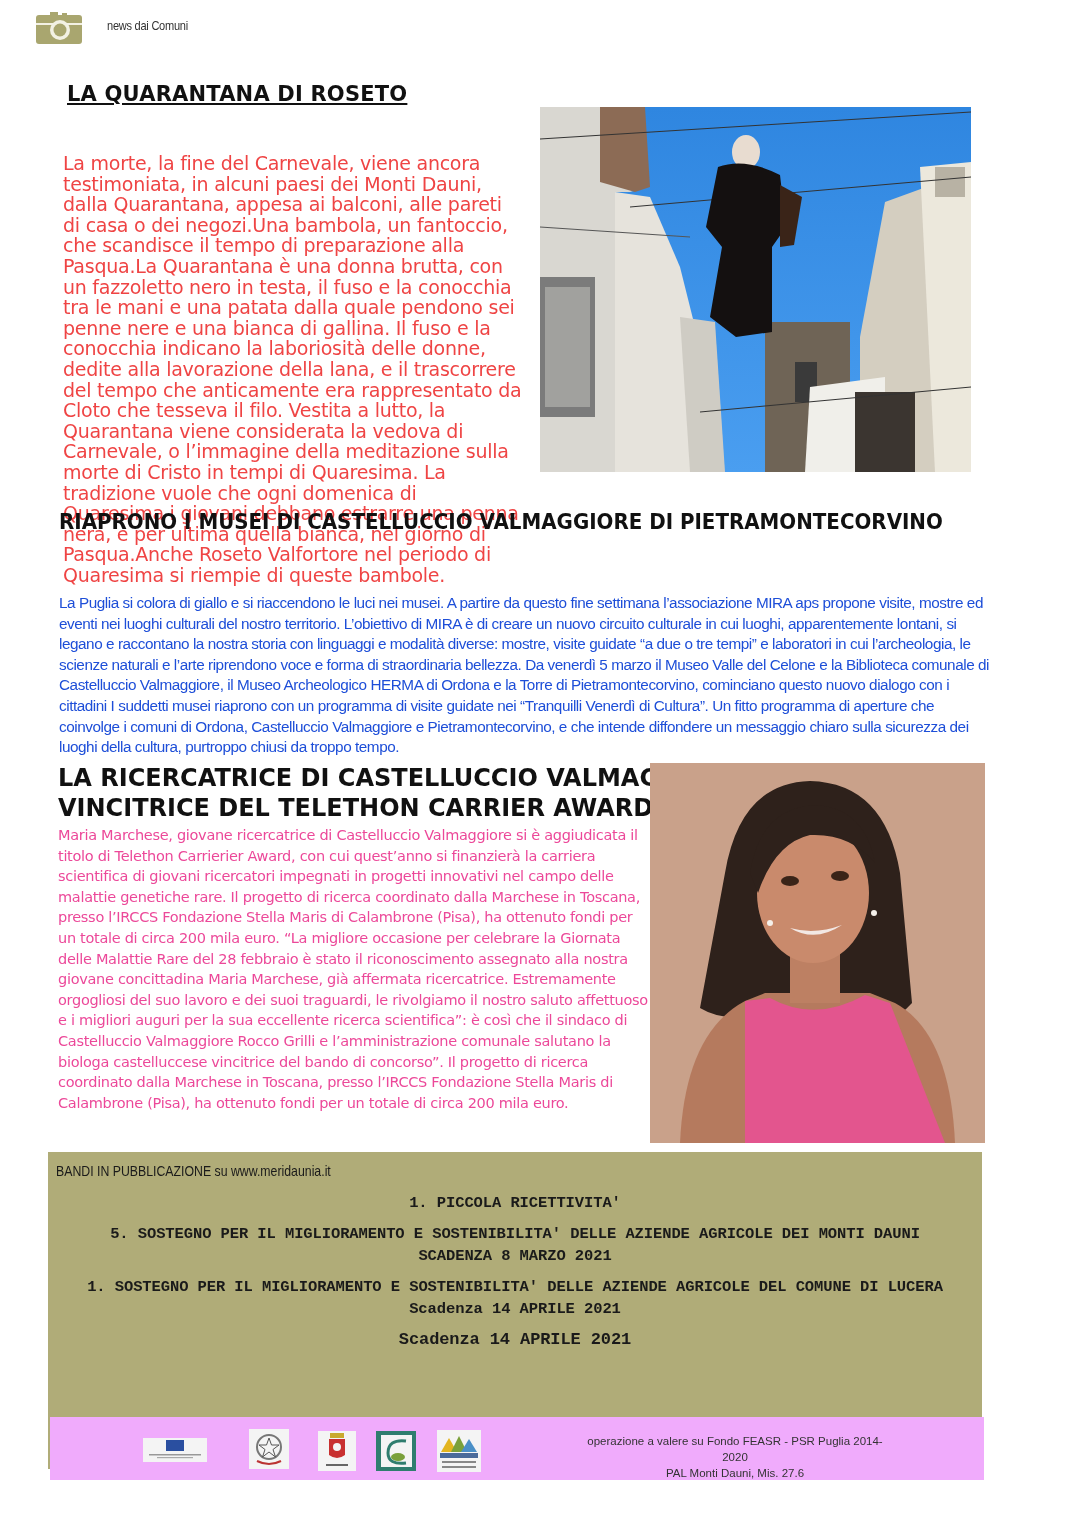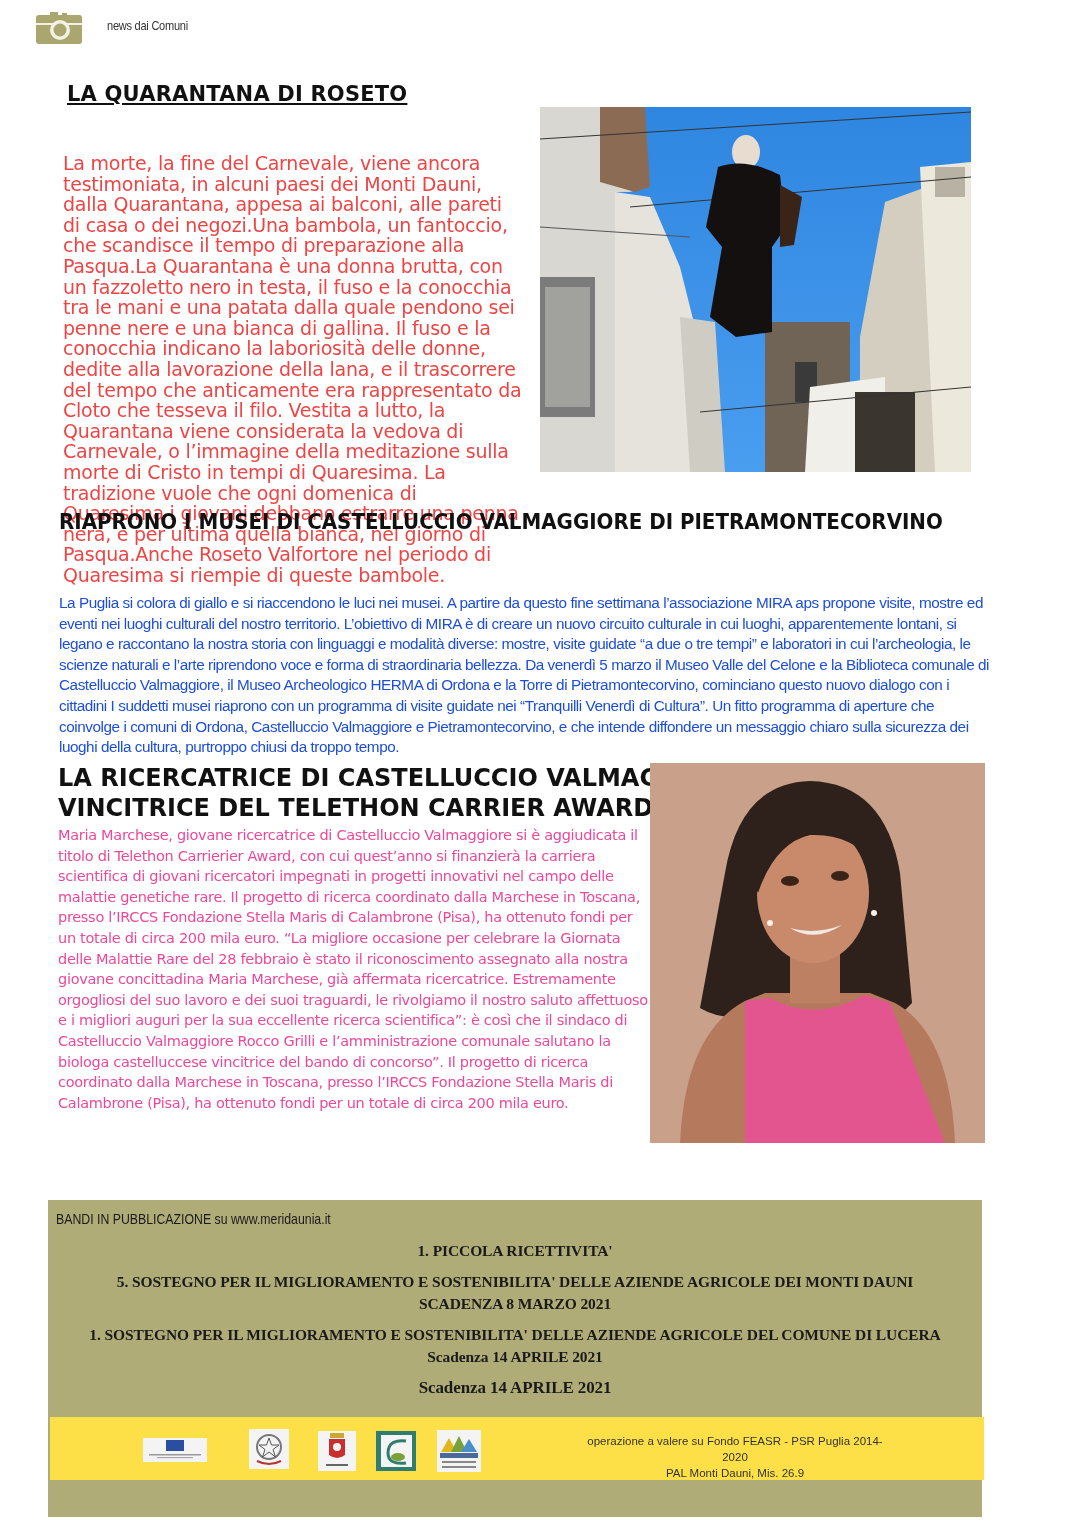--- a/index.html
+++ b/index.html
@@ -17,28 +17,28 @@
     .art1-body { left: 63px; top: 125px; width: 460px; font-size: 19px; line-height: 20.6px; color: #ef4444; letter-spacing: -0.25px; margin-top: 28px; }
     .art1-photo { left: 540px; top: 107px; width: 431px; height: 365px; overflow: hidden; background: #3a8ee0; }
 
     .art2-title { left: 59px; top: 510px; font-size: 21px; transform: scaleX(0.945); transform-origin: left; }
     .art2-body { left: 59px; top: 549px; width: 935px; font-family: "Liberation Sans", sans-serif; font-size: 15.3px; line-height: 20.6px; color: #1d4ed8; letter-spacing: -0.45px; margin-top: 44px; }
 
     .art3-title { left: 58px; top: 763px; font-size: 24px; line-height: 30px; }
     .art3-body { left: 58px; top: 825px; width: 590px; font-size: 14.5px; line-height: 20.6px; color: #ec4899; letter-spacing: -0.3px; }
     .art3-photo { left: 650px; top: 763px; width: 335px; height: 380px; overflow: hidden; background: #c9a088; }
 
-    .bandi { left: 48px; top: 1152px; width: 934px; height: 317px; background: #b0ac78; margin-top: 48px; }
+    .bandi { left: 48px; top: 1152px; width: 934px; height: 317px; background: #b0ac78; }
     .bandi-head { left: 8px; top: 10px; font-family: "Liberation Sans Narrow", "Liberation Sans", sans-serif; font-size: 15px; color: #1a1a1a; transform: scaleX(0.82); transform-origin: left; white-space: nowrap; }
     .bandi-list { left: 0; top: 40px; width: 934px; text-align: center; }
-    .bando { font-family: Liberation Serif, serif; font-weight: bold; font-size: 15.5px; line-height: 22px; color: #1a1a1a; margin-bottom: 9px; letter-spacing: -0.1px; }
+    .bando { font-family: Liberation Mono, monospace; font-weight: bold; font-size: 15.5px; line-height: 22px; color: #1a1a1a; margin-bottom: 9px; letter-spacing: -0.1px; }
     .bando .bname { display: block; }
     .bando .bdate { display: block; }
 
-    .footer { left: 50px; top: 1417px; width: 934px; height: 63px; background: #fde047; }
+    .footer { left: 50px; top: 1417px; width: 934px; height: 63px; background: #f0abfc; }
     .logo { position: absolute; top: 13px; }
     .footer-text { position: absolute; left: 535px; top: 16px; width: 300px; text-align: center; font-family: "Liberation Sans", sans-serif; font-size: 11.5px; line-height: 16px; color: #333; }
   </style>
 </head>
 <body>
 
 <div class="abs header-icon">
   <svg width="46" height="32" viewBox="0 0 46 32">
     <rect x="14" y="0" width="8" height="4" fill="#a9a66f"></rect>
     <rect x="26" y="1" width="5" height="3" fill="#a9a66f"></rect>
@@ -179,15 +179,15 @@
       <polygon points="4,22 12,8 20,22" fill="#e3b51f"></polygon>
       <polygon points="14,22 22,6 30,22" fill="#7aa03a"></polygon>
       <polygon points="24,22 32,9 40,22" fill="#4a8fc7"></polygon>
       <rect x="3" y="23" width="38" height="5" fill="#4a6a9a"></rect>
       <rect x="5" y="31" width="34" height="2" fill="#888"></rect>
       <rect x="5" y="36" width="34" height="2" fill="#888"></rect>
     </svg>
   </div>
   <div class="footer-text">
     <div>operazione a valere su Fondo FEASR - PSR Puglia 2014-2020</div>
-    <div>PAL Monti Dauni, Mis. 26.9</div>
+    <div>PAL Monti Dauni, Mis. 27.6</div>
   </div>
 </div>
 
 </body></html>

